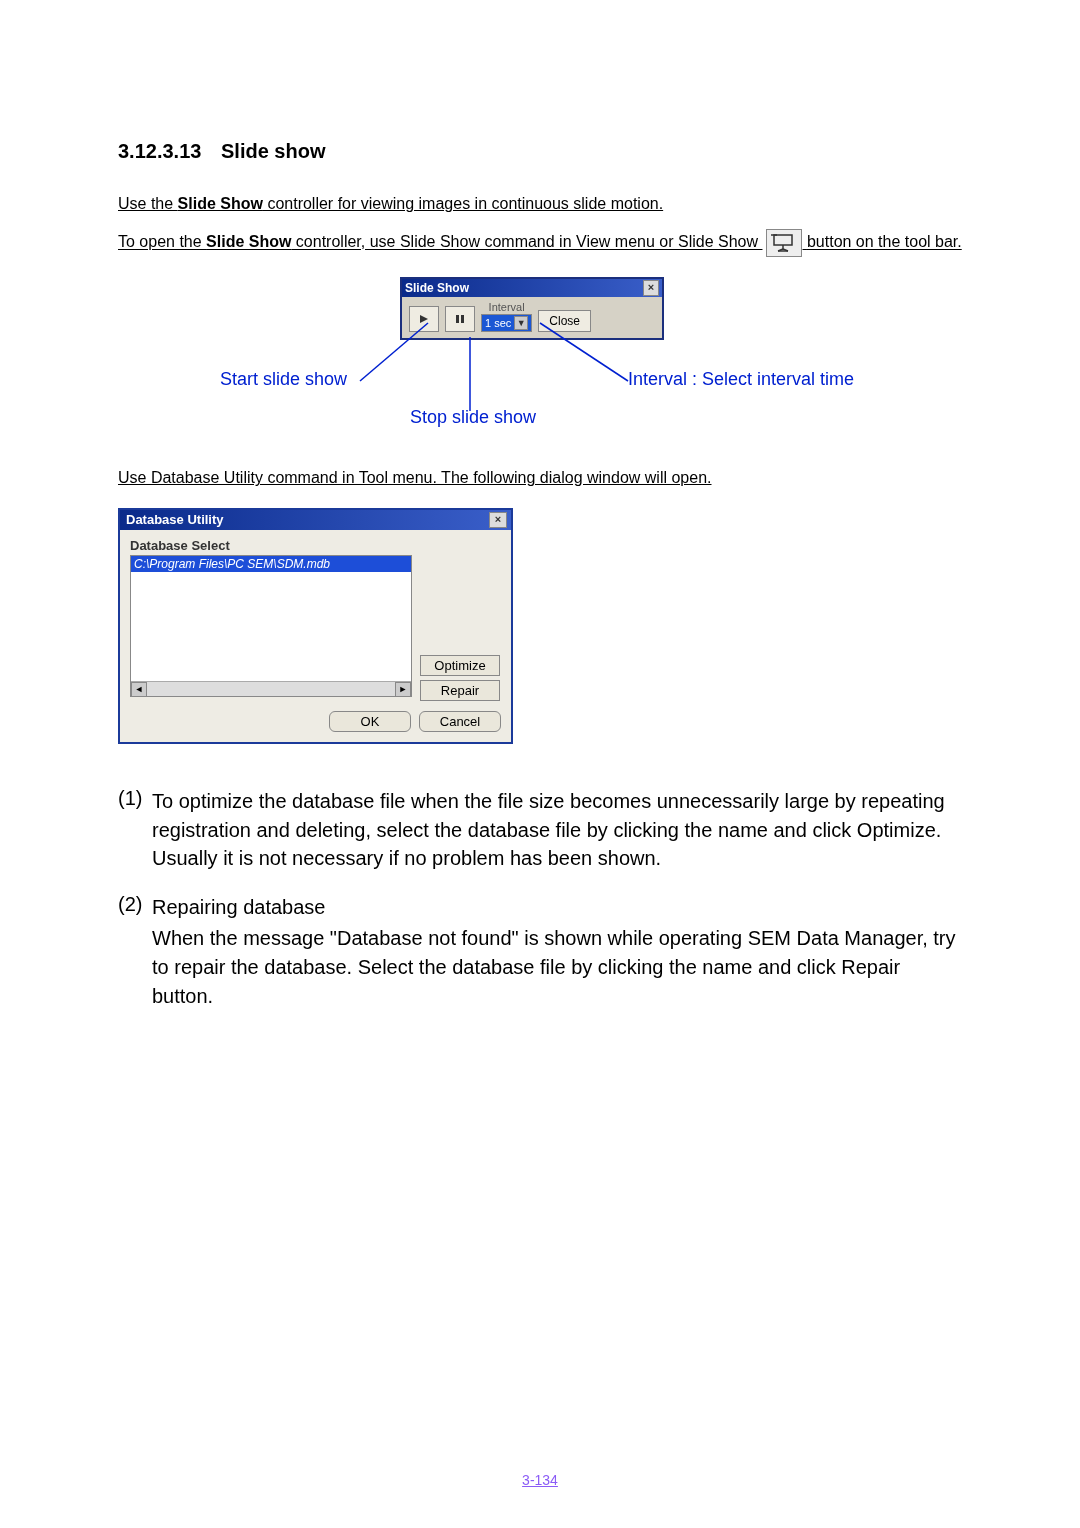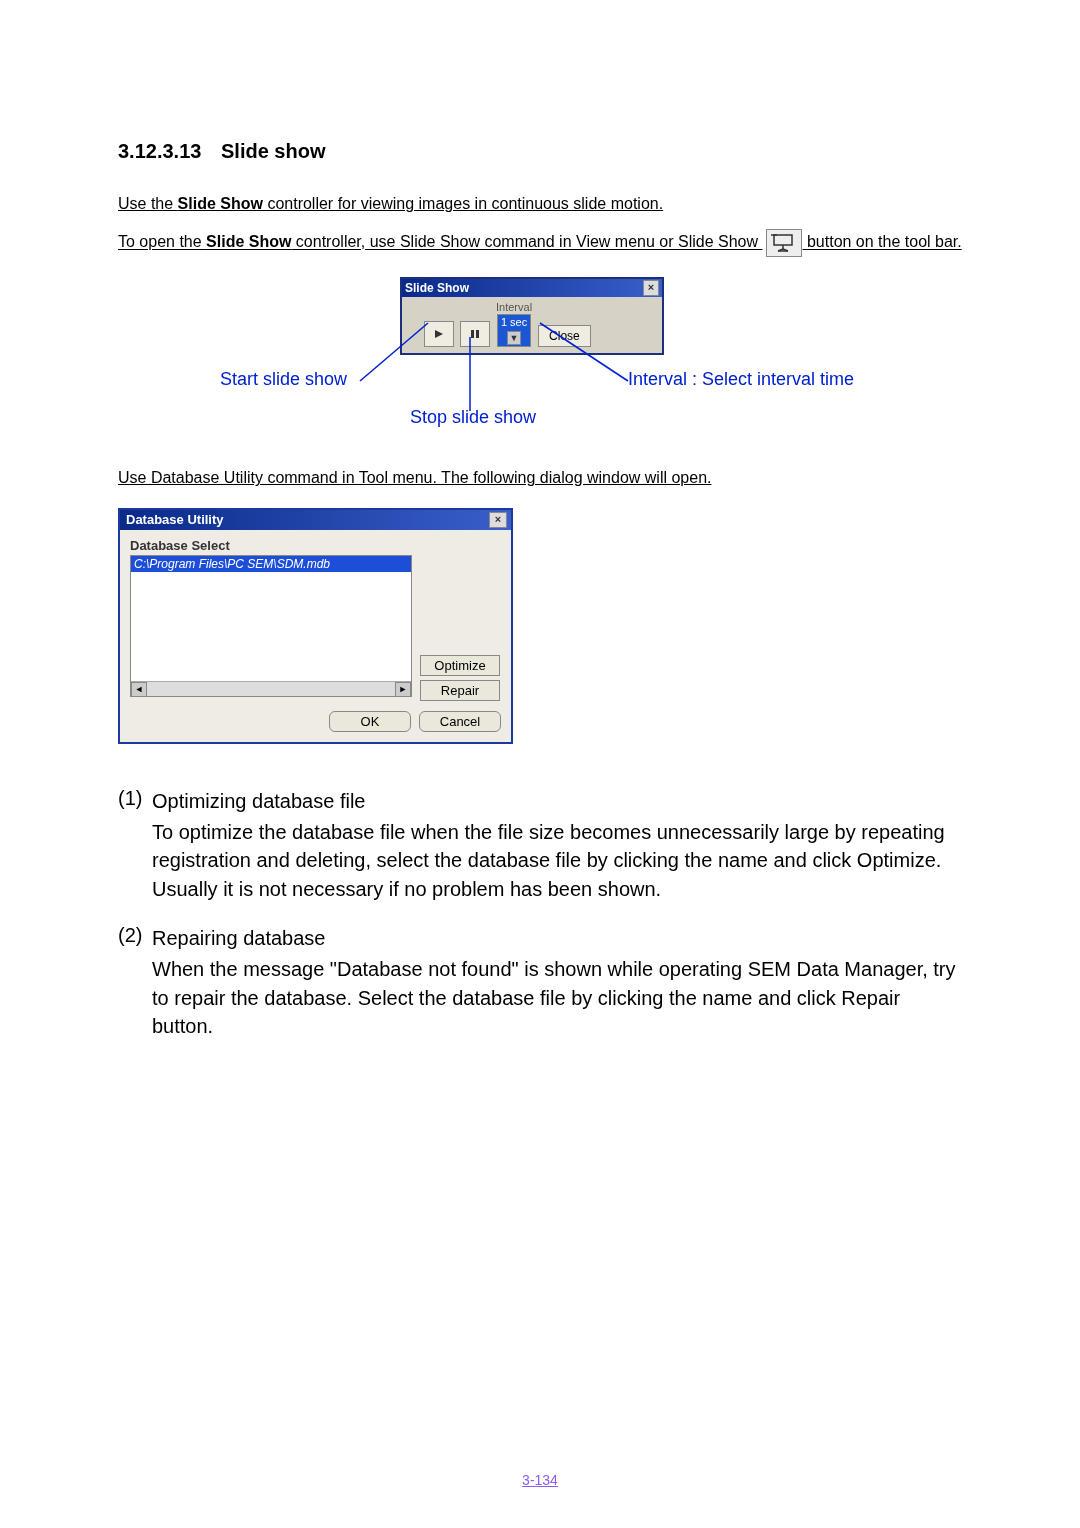--- a/index.html
+++ b/index.html
@@ -71,40 +71,40 @@
     color:#333;
     font-size:11px;
     line-height:12px;
     text-align:center;
     font-weight:bold;
   }
   .sshow-body {
     display:flex;
     align-items:flex-end;
     gap:6px;
-    padding:4px 6px 6px 22px;
+    padding:4px 6px 6px 7px;
   }
   .sshow-btn {
     border:1px solid #888;
     background:#efece2;
     width:28px; height:24px;
     display:flex; align-items:center; justify-content:center;
     font-size:12px;
   }
   .sshow-group {
     display:flex; flex-direction:column; align-items:center;
   }
   .sshow-label { font-size:11px; color:#555; margin-bottom:1px; }
   .sshow-select {
     border:1px solid #888;
     background:#1b57d4;
     color:#fff;
     font-size:11px;
     padding:1px 3px;
-    display:flex; align-items:center; gap:3px;flex-direction:column;
+    display:flex; align-items:center; gap:3px;
   }
   .sshow-select .caret {
     background:#ccc; color:#333;
     width:12px; height:12px;
     text-align:center; line-height:12px;
     border:1px solid #888;
     font-size:9px;
   }
   .sshow-close-btn {
     border:1px solid #888;
@@ -301,21 +301,20 @@
         <div class="win-btn">OK</div>
         <div class="win-btn">Cancel</div>
       </div>
     </div>
   </div>
 
   <div class="numlist">
     <div class="numitem">
       <div class="marker">(1)</div>
       <div class="body">
-        <div class="title">Optimizing database file</div>
         <div>To optimize the database file when the file size becomes unnecessarily large by repeating registration and deleting, select the database file by clicking the name and click Optimize. Usually it is not necessary if no problem has been shown.</div>
       </div>
     </div>
     <div class="numitem">
       <div class="marker">(2)</div>
       <div class="body">
         <div class="title">Repairing database</div>
         <div>When the message "Database not found" is shown while operating SEM Data Manager, try to repair the database. Select the database file by clicking the name and click Repair button.</div>
       </div>
     </div>

